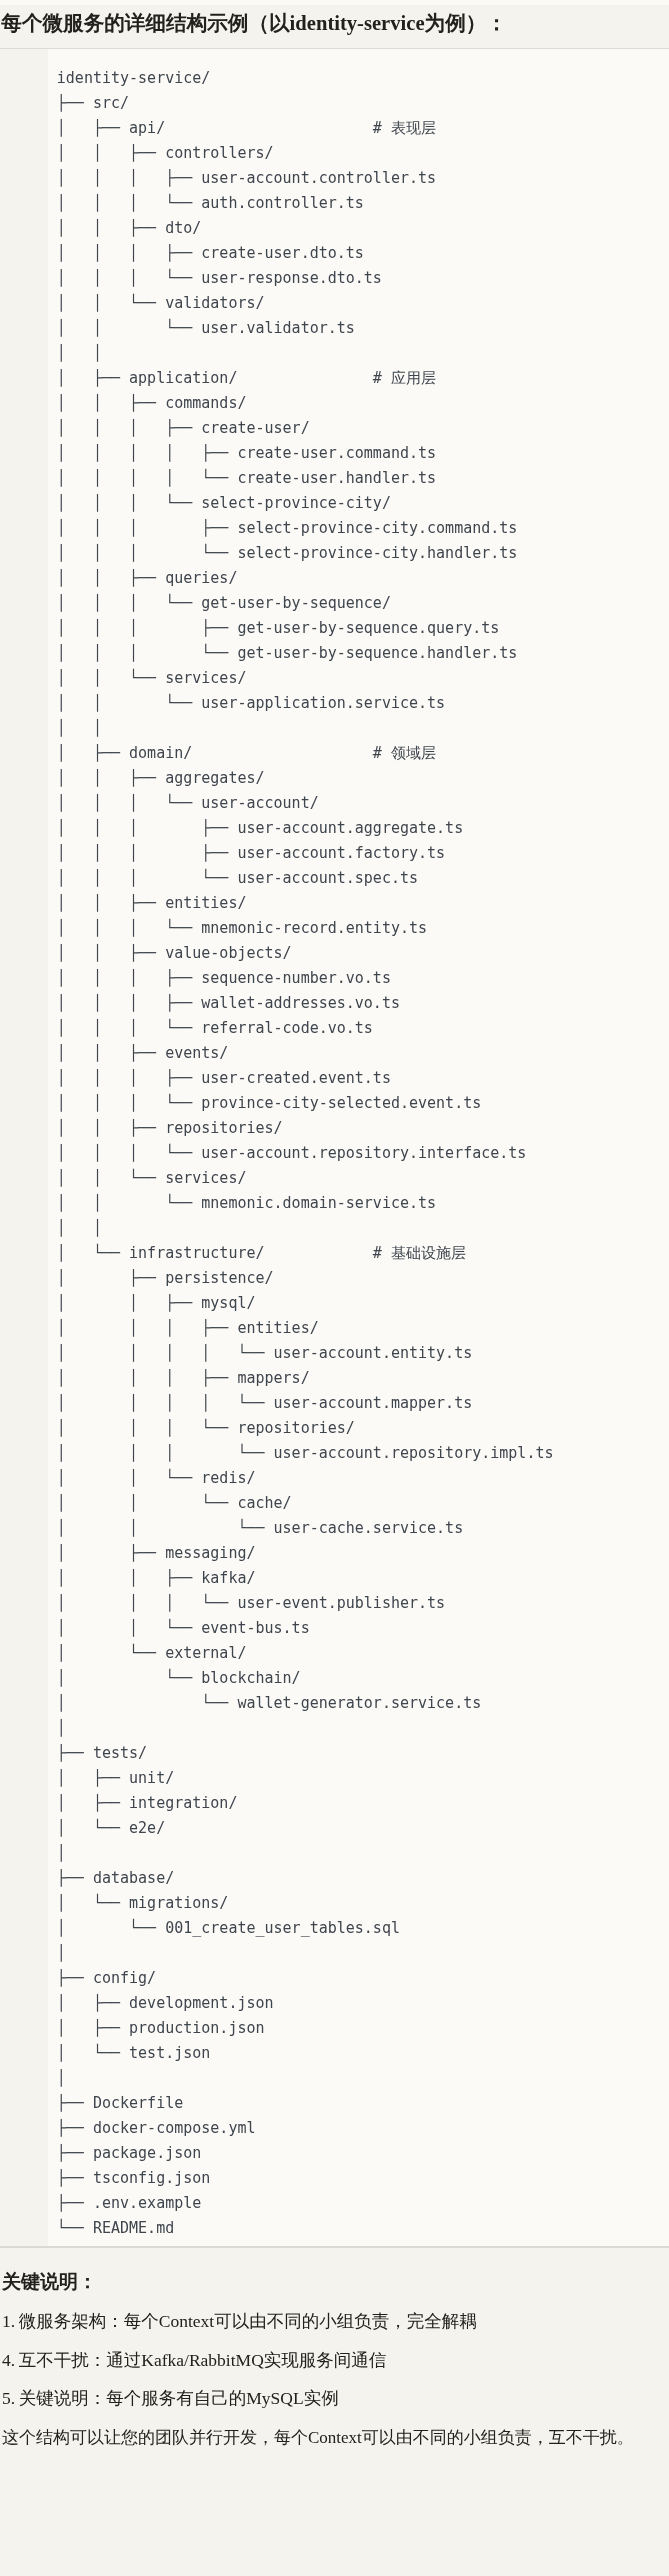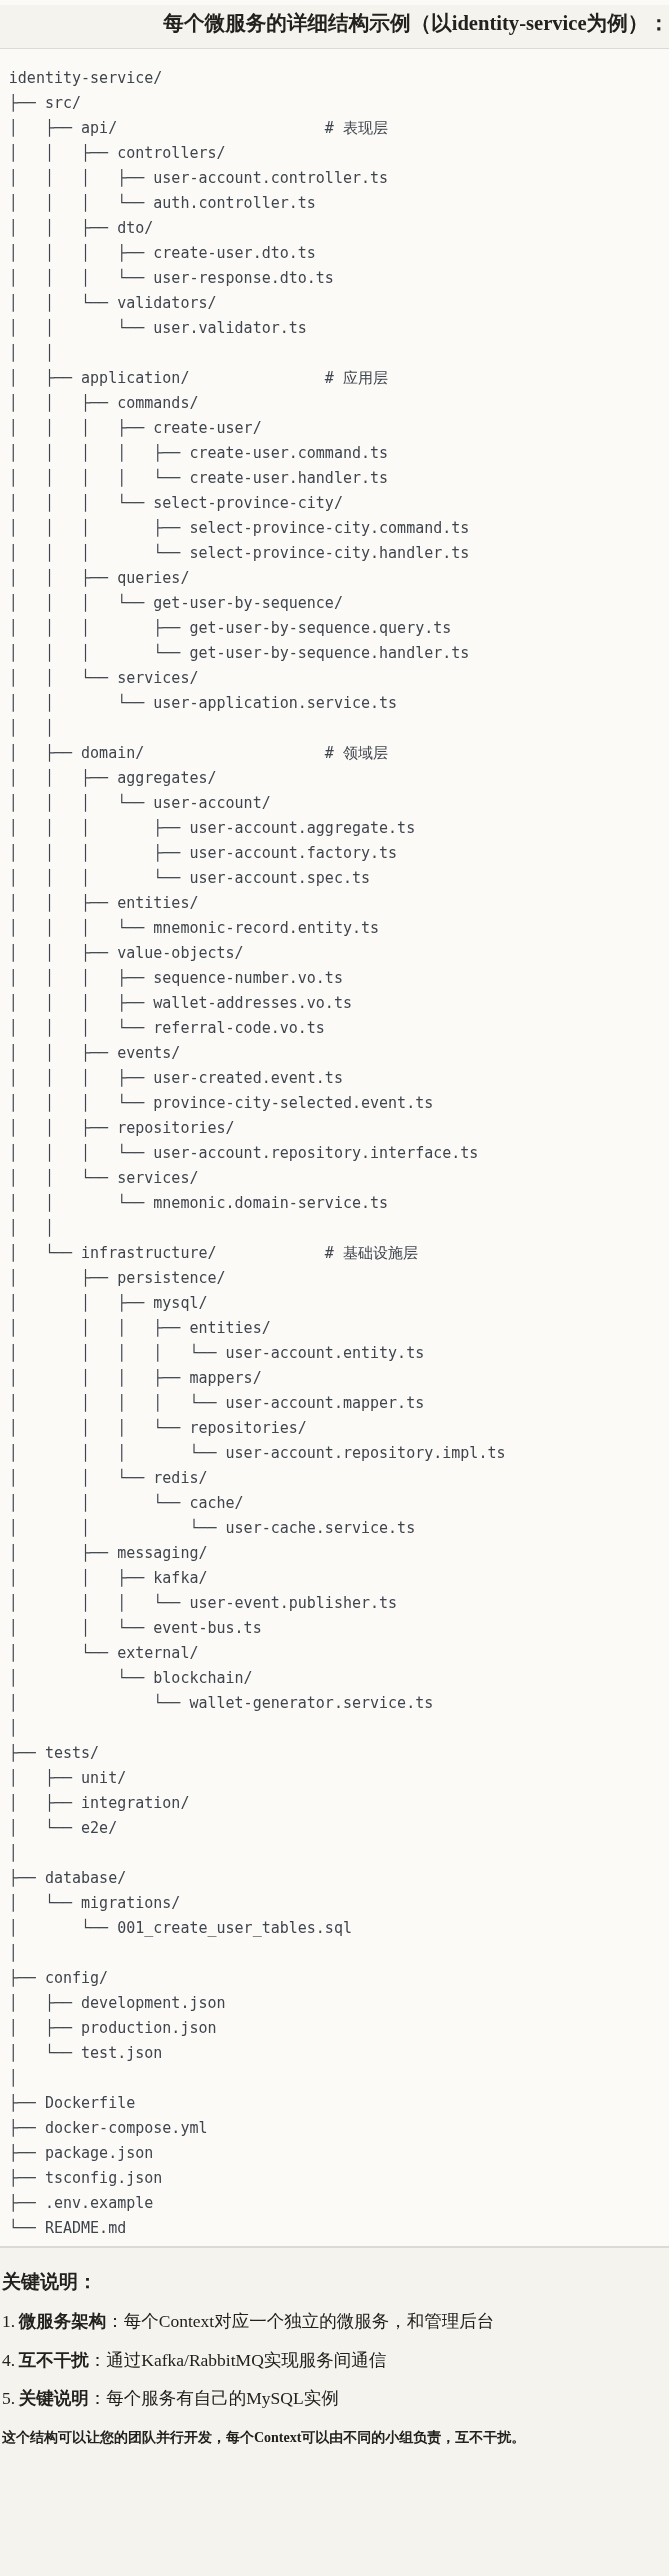--- a/index.html
+++ b/index.html
@@ -26,31 +26,31 @@
     height:43px;
     padding:6.3px 0 0 1.3px;
     background:var(--outer-bg);
   }
   .doc-title{
     font-size:20.6px;
     line-height:25px;
     font-weight:bold;
     color:var(--text);
     white-space:nowrap;
-    text-align:right;
   }
   .divider{
     height:1.3px;
     background:var(--divider);
   }
   .code-block{
     background:var(--code-bg);
     padding:16.3px 0 15px 8.8px;
     height:2197px;
     overflow:hidden;
+    margin-left:48px;
   }
   .code-block pre{
     font-family:"DejaVu Sans Mono","Liberation Mono",monospace;
     font-size:15px;
     line-height:25px;
     color:var(--tree-text);
     white-space:pre;
   }
   .notes{
     background:var(--outer-bg);
@@ -63,26 +63,25 @@
     font-weight:bold;
     margin:0 0 14.4px 0;
   }
   .note-item{
     font-size:17.5px;
     line-height:25px;
     margin:0 0 13.8px 0;
     white-space:nowrap;
   }
   .note-num{margin-right:3.8px;}
-  .note-term{font-weight:bold;}
+  .note-term{font-weight:normal;}
   .notes-footer{
-    font-size:14px;
+    font-size:17px;
     line-height:25px;
     white-space:nowrap;
-    font-weight:bold;
   }
 </style>
 </head>
 <body>
 
 <div class="top-strip"></div>
 
 <header class="doc-header">
   <h1 class="doc-title">每个微服务的详细结构示例（以identity-service为例）：</h1>
 </header>
@@ -178,21 +177,21 @@
 ├── .env.example
 └── README.md</pre>
 </section>
 
 <div class="divider"></div>
 
 <section class="notes">
   <h2 class="notes-heading">关键说明：</h2>
 
   <div class="note-item">
-    <span class="note-num">1.</span><b class="note-term">微服务架构</b><span class="note-desc">：每个Context对应一个独立的微服务，和管理后台</span>
+    <span class="note-num">1.</span><b class="note-term">微服务架构</b><span class="note-desc">：每个Context可以由不同的小组负责，完全解耦</span>
   </div>
   <div class="note-item">
     <span class="note-num">4.</span><b class="note-term">互不干扰</b><span class="note-desc">：通过Kafka/RabbitMQ实现服务间通信</span>
   </div>
   <div class="note-item">
     <span class="note-num">5.</span><b class="note-term">关键说明</b><span class="note-desc">：每个服务有自己的MySQL实例</span>
   </div>
 
   <p class="notes-footer">这个结构可以让您的团队并行开发，每个Context可以由不同的小组负责，互不干扰。</p>
 </section>

